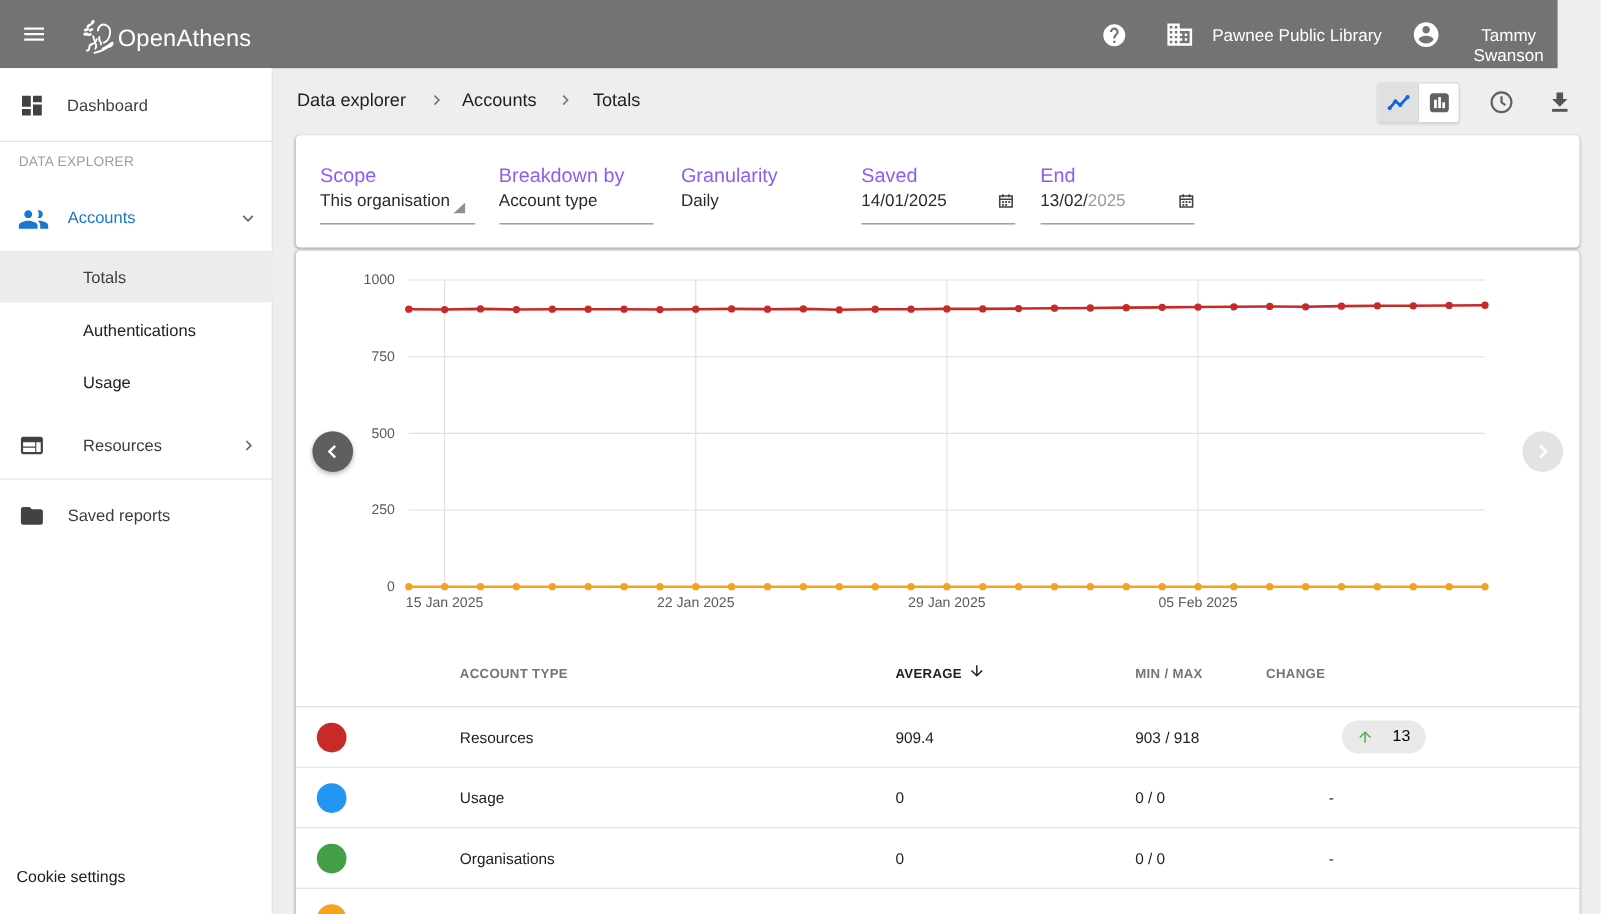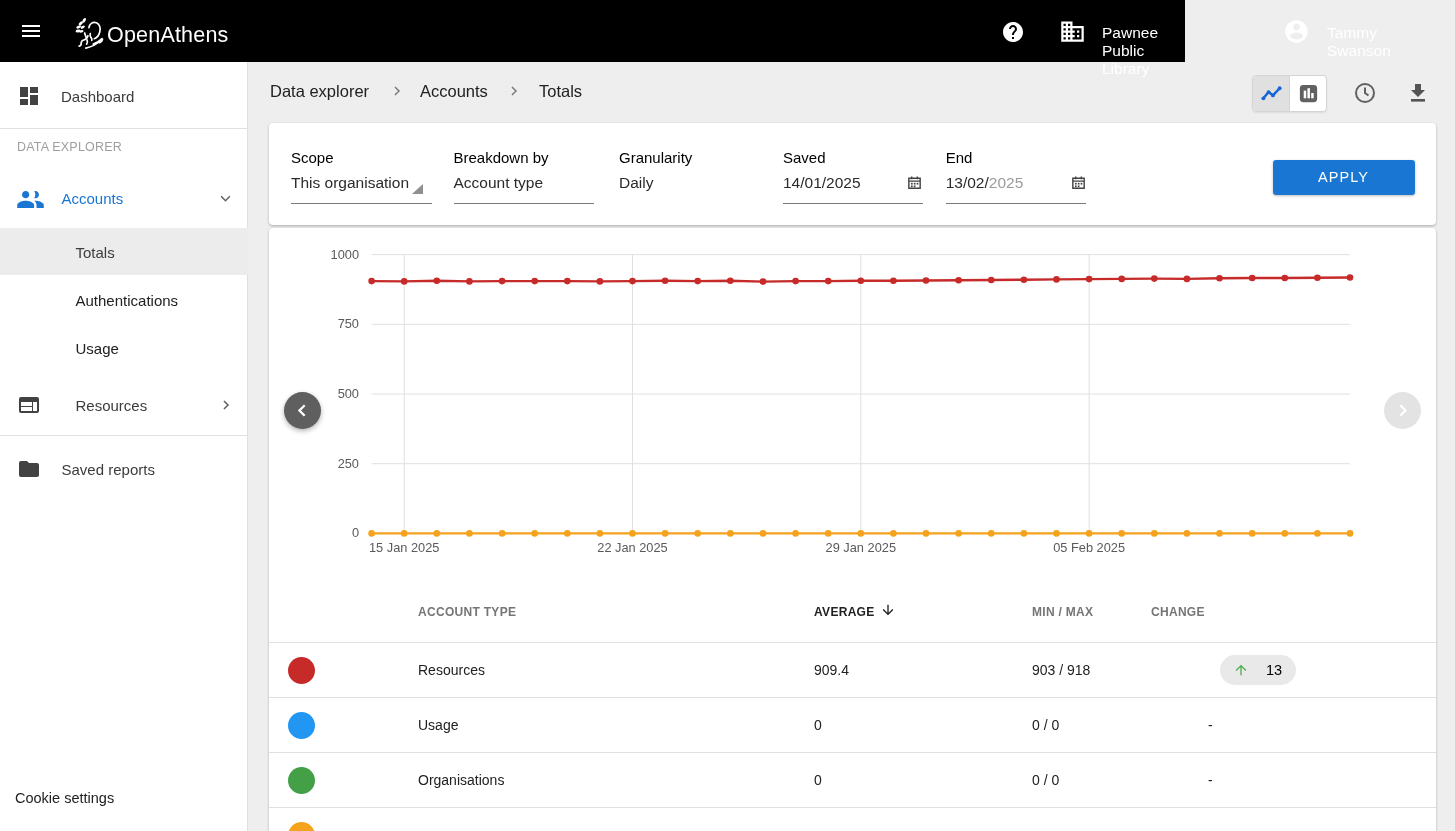--- a/index.html
+++ b/index.html
@@ -2,31 +2,31 @@
 <html><head>
 <meta charset="utf-8">
 <style>
   * { margin:0; padding:0; box-sizing:border-box; }
   html,body { width:1455px; height:831px; overflow:hidden; }
   body { font-family:"Liberation Sans", sans-serif; background:#eeeeee; }
   #app { position:relative; width:1455px; height:831px; }
   .abs { position:absolute; }
 
   
-  #nav { position:absolute; left:0; top:0; width:1185px; height:62px; background:#000000; }
+  #nav { position:absolute; left:0; top:0; width:1416px; height:62px; background:#737373; }
   #nav .txt { color:#fff; font-size:15.5px; }
 
   
   #side { position:absolute; left:0; top:62px; width:248px; height:769px; background:#fff; border-right:1px solid #dfdfdf; }
   .sideitem { position:absolute; left:0; width:248px; color:#3c3c3c; font-size:15px; }
   .divider { position:absolute; left:0; width:248px; border-top:1px solid #e0e0e0; }
 
   
   .card { position:absolute; background:#fff; border-radius:4px; box-shadow:0 1px 3px rgba(0,0,0,0.18), 0 1px 2px rgba(0,0,0,0.12); }
-  .flabel { position:absolute; font-size:15px; color:#000000; }
+  .flabel { position:absolute; font-size:18px; color:#8b5cf6; }
   .fvalue { position:absolute; font-size:15.5px; color:#2b2b2b; }
   .funder { position:absolute; border-bottom:1px solid #7a7a7a; }
 
   .thead { position:absolute; font-size:12px; font-weight:bold; color:#757575; letter-spacing:0.3px; }
   .tcell { position:absolute; font-size:14px; color:#212121; }
   .rowline { position:absolute; left:0; width:1167px; border-top:1px solid #e0e0e0; }
   .dot { position:absolute; width:27px; height:27px; border-radius:50%; }
 </style>
 </head>
 <body>
@@ -66,21 +66,21 @@
     </svg>
 
     <svg class="abs" style="left:1059px; top:18px;" width="27" height="27" viewBox="0 0 24 24">
       <path fill="#fff" d="M12 7V3H2v18h20V7H12zM6 19H4v-2h2v2zm0-4H4v-2h2v2zm0-4H4V9h2v2zm0-4H4V5h2v2zm4 12H8v-2h2v2zm0-4H8v-2h2v2zm0-4H8V9h2v2zm0-4H8V5h2v2zm10 12h-8v-2h2v-2h-2v-2h2v-2h-2V9h8v10zm-2-8h-2v2h2v-2zm0 4h-2v2h2v-2z"></path>
     </svg>
     <div class="abs txt" style="left:1102px; top:24px;">Pawnee Public Library</div>
 
     <svg class="abs" style="left:1283px; top:17.5px;" width="27" height="27" viewBox="0 0 24 24">
       <path fill="#fff" d="M12 2C6.48 2 2 6.48 2 12s4.48 10 10 10 10-4.48 10-10S17.52 2 12 2zm0 3c1.66 0 3 1.34 3 3s-1.34 3-3 3-3-1.34-3-3 1.34-3 3-3zm0 14.2c-2.5 0-4.71-1.28-6-3.22.03-1.99 4-3.08 6-3.08 1.99 0 5.97 1.09 6 3.08-1.29 1.94-3.5 3.22-6 3.22z"></path>
     </svg>
-    <div class="abs txt" style="left:1327px; top:24px;">Tammy Swanson</div>
+    <div class="abs txt" style="left:1327px; top:24px;text-align:center;">Tammy Swanson</div>
   </div>
 
   <div id="side">
     <svg class="abs" style="left:17px; top:22px;" width="24" height="24" viewBox="0 0 24 24">
       <path fill="#424242" d="M3 13h8V3H3v10zm0 8h8v-6H3v6zm10 0h8V11h-8v10zm0-18v6h8V3h-8z"></path>
     </svg>
     <div class="sideitem" style="top:26px; left:61px;">Dashboard</div>
     <div class="divider" style="top:65.5px;"></div>
     <div class="sideitem" style="top:78px; left:17px; color:#9e9e9e; font-size:12.5px; letter-spacing:0.2px;">DATA EXPLORER</div>
 
@@ -188,21 +188,20 @@
       <g fill="#424242">
           <rect x="7" y="12.5" width="2.4" height="2.4"></rect>
           <rect x="11" y="12.5" width="2.4" height="2.4"></rect>
           <rect x="15" y="12.5" width="2.4" height="2.4"></rect>
           <rect x="7" y="16.2" width="2.4" height="2.4"></rect>
           <rect x="11" y="16.2" width="2.4" height="2.4"></rect>
         </g>
     </svg>
     <div class="funder" style="left:676.7px; top:80px; width:140.5px;"></div>
 
-    <div class="abs" style="left:1003.5px; top:36.5px; width:142px; height:35px; background:#1976d2; border-radius:3px; box-shadow:0 1px 3px rgba(0,0,0,0.25); color:#fff; font-size:14.5px; letter-spacing:1.1px; text-align:center; line-height:35px;">APPLY</div>
   </div>
 
   <div class="card" style="left:269px; top:228px; width:1167px; height:610px; border-radius:4px 4px 0 0;">
     <svg id="chart" class="abs" style="left:0; top:0;" width="1167" height="340" viewBox="0 0 1167 340">
         <line x1="102.6" y1="305.4" x2="1081" y2="305.4" stroke="#e0e0e0" stroke-width="1"></line>
         <text x="90" y="309.4" text-anchor="end" font-size="12.8" fill="#5a5a5a" font-family="Liberation Sans, sans-serif">0</text>
         <line x1="102.6" y1="235.7" x2="1081" y2="235.7" stroke="#e0e0e0" stroke-width="1"></line>
         <text x="90" y="239.7" text-anchor="end" font-size="12.8" fill="#5a5a5a" font-family="Liberation Sans, sans-serif">250</text>
         <line x1="102.6" y1="166.0" x2="1081" y2="166.0" stroke="#e0e0e0" stroke-width="1"></line>
         <text x="90" y="170.0" text-anchor="end" font-size="12.8" fill="#5a5a5a" font-family="Liberation Sans, sans-serif">500</text>

